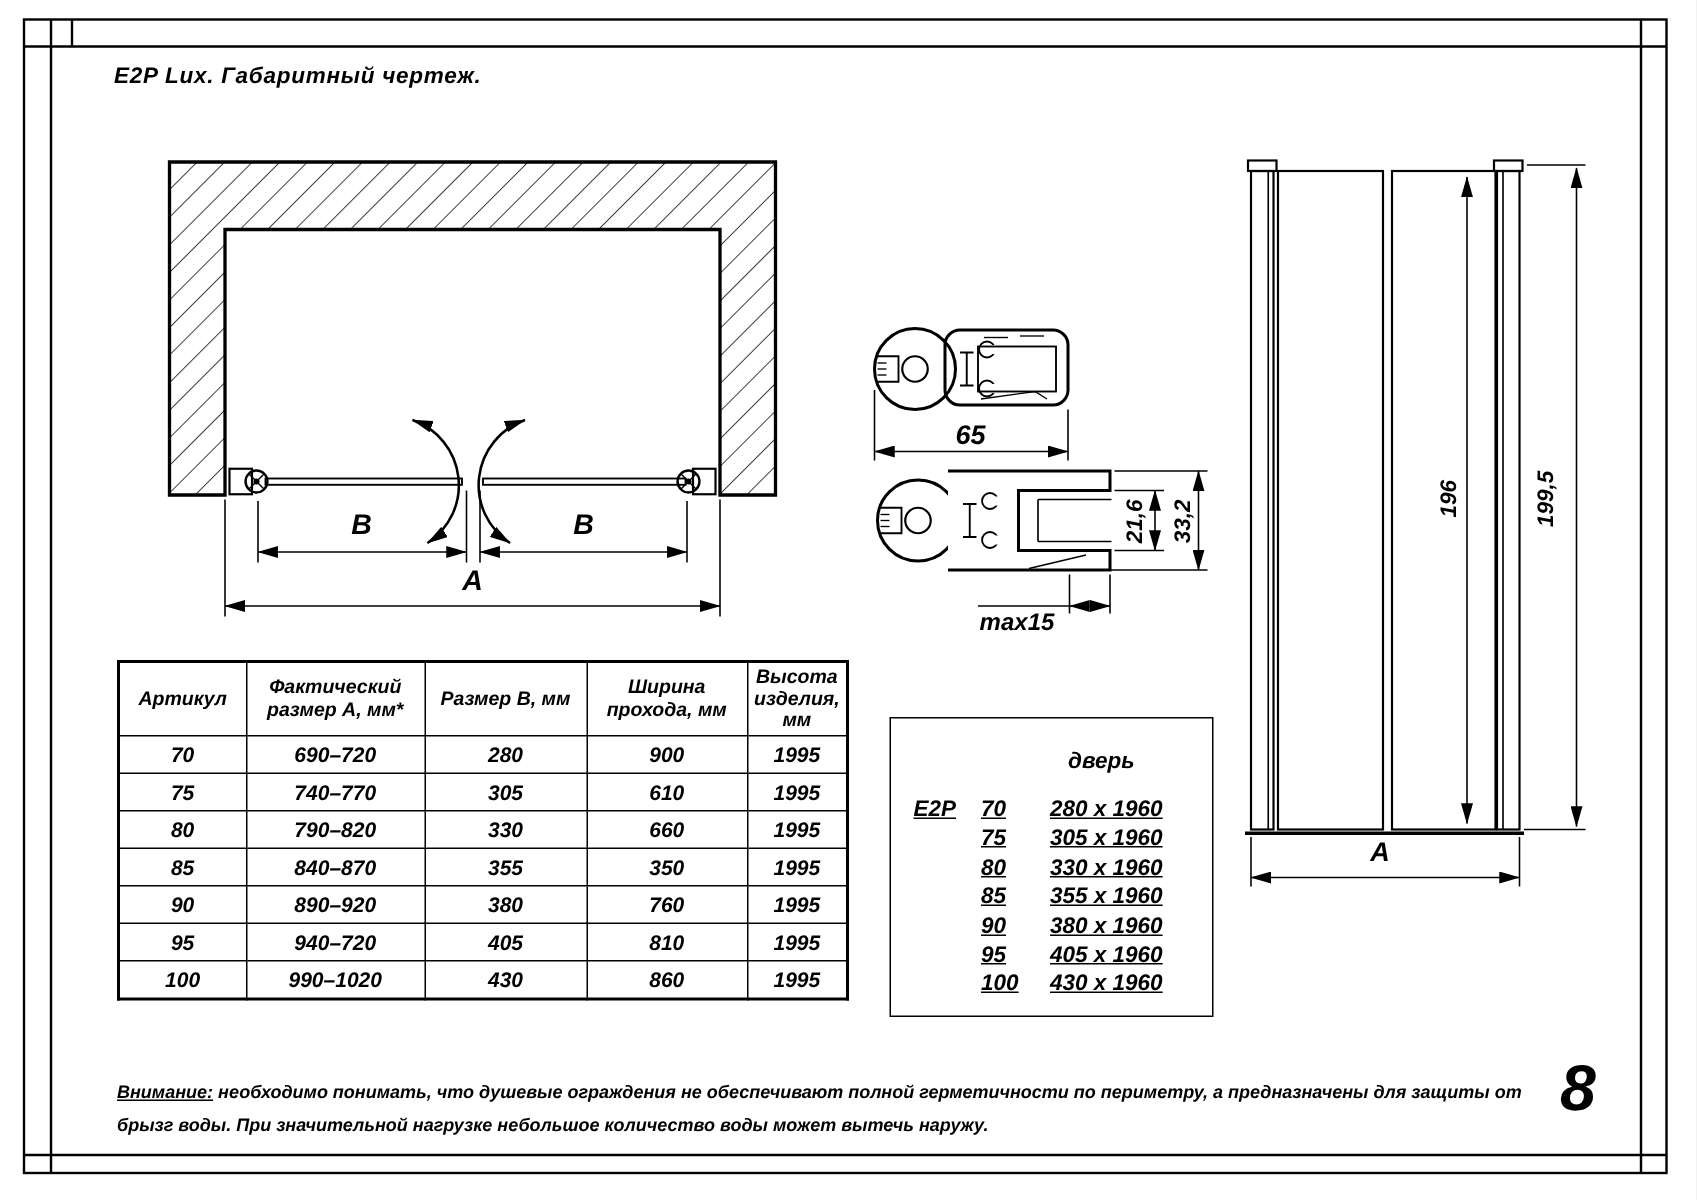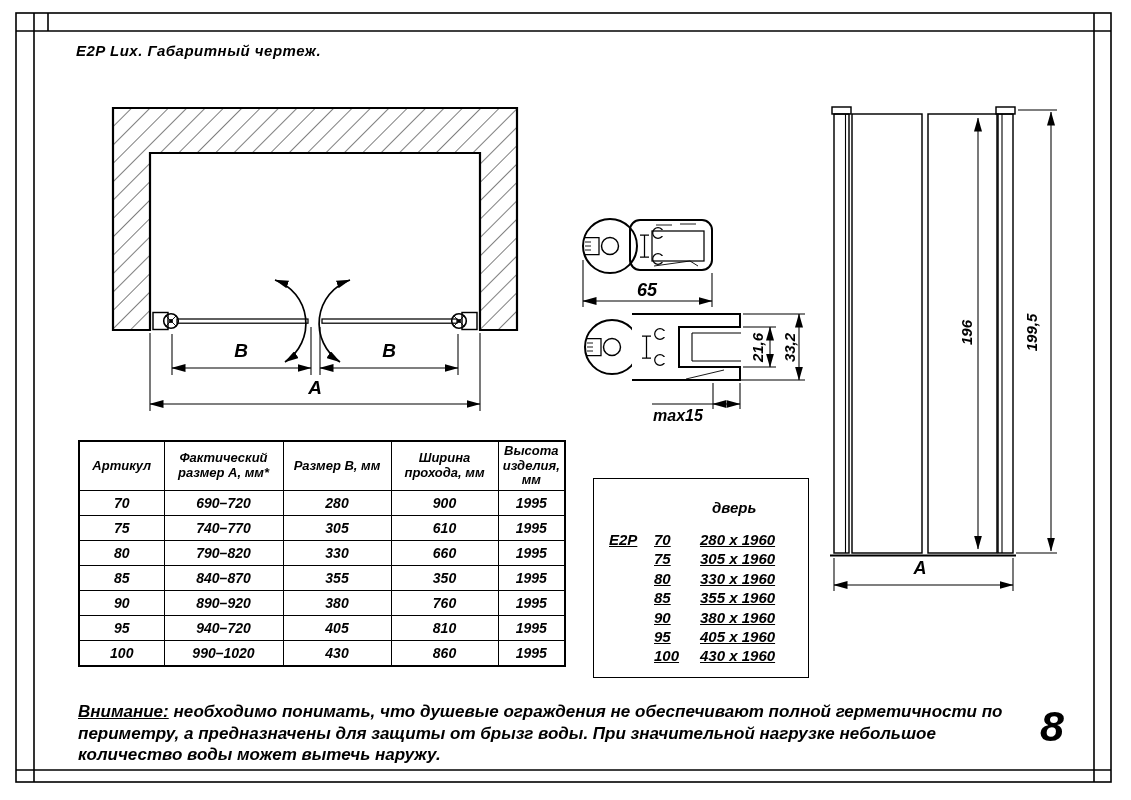--- a/index.html
+++ b/index.html
@@ -27,21 +27,21 @@
   }
   table.sizes th{border:1.3px solid #000;font-size:13px;height:48px;padding:0 2px;line-height:1.15;font-weight:bold;}
   table.sizes td{border:1.3px solid #000;font-size:14px;height:24px;text-align:center;padding:0;}
   .doorbox{position:absolute;left:593px;top:438px;width:214px;height:198px;border:1.6px solid #000;font-style:italic;font-weight:bold;margin-top:40px;}
   .doorbox .dhead{position:absolute;left:118px;top:20px;font-size:15px;}
   .doorbox .drows{position:absolute;left:0;top:51px;width:100%;}
   .doorbox .drow{display:flex;height:19.4px;font-size:15px;line-height:19.4px;text-decoration:underline;}
   .doorbox .dm{width:60px;padding-left:15px;box-sizing:border-box;}
   .doorbox .ds{width:46px;}
   .doorbox .dd{flex:1;}
-  .warning{position:absolute;left:78px;top:701px;width:942px;font-size:17px;font-style:italic;font-weight:bold;line-height:21.5px;}
+  .warning{position:absolute;left:78px;top:718px;width:942px;font-size:12px;font-style:italic;font-weight:bold;line-height:21.5px;}
   .warning .u{text-decoration:underline;}
   .pagenum{position:absolute;left:1026px;top:702px;width:52px;text-align:center;font-size:43px;font-style:italic;font-weight:bold;}
 </style>
 </head>
 <body>
 
 <div class="page">
 
   <svg width="1131" height="800" viewBox="0 0 1131 800">
     <defs>

